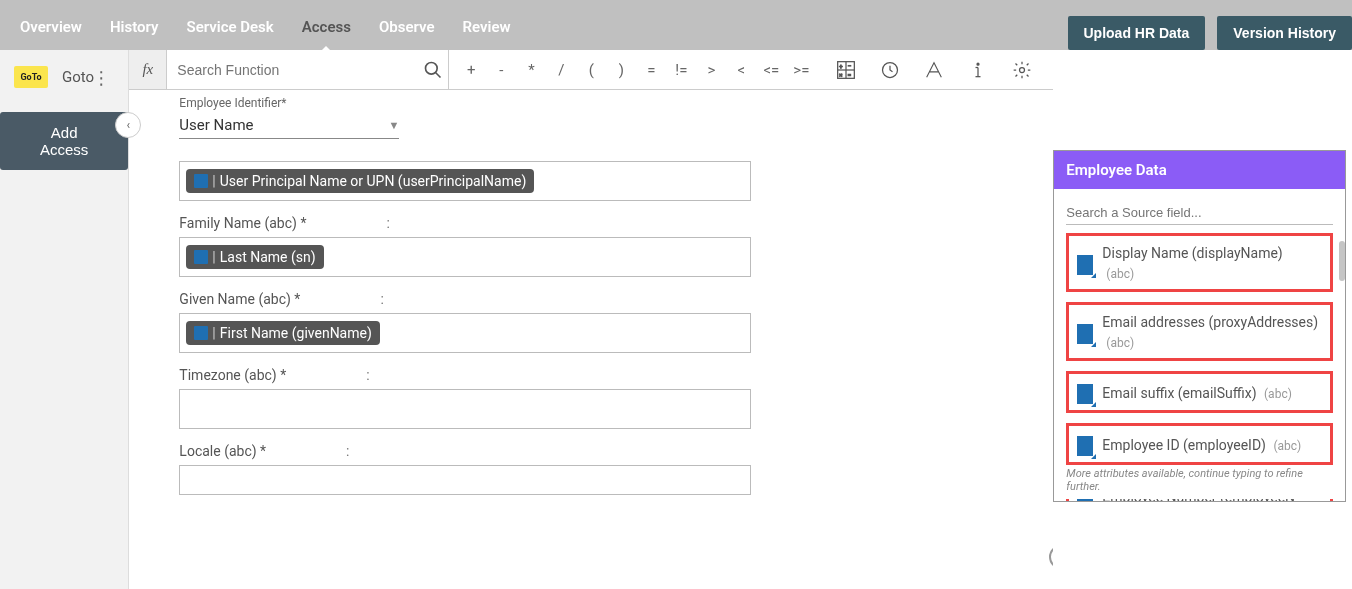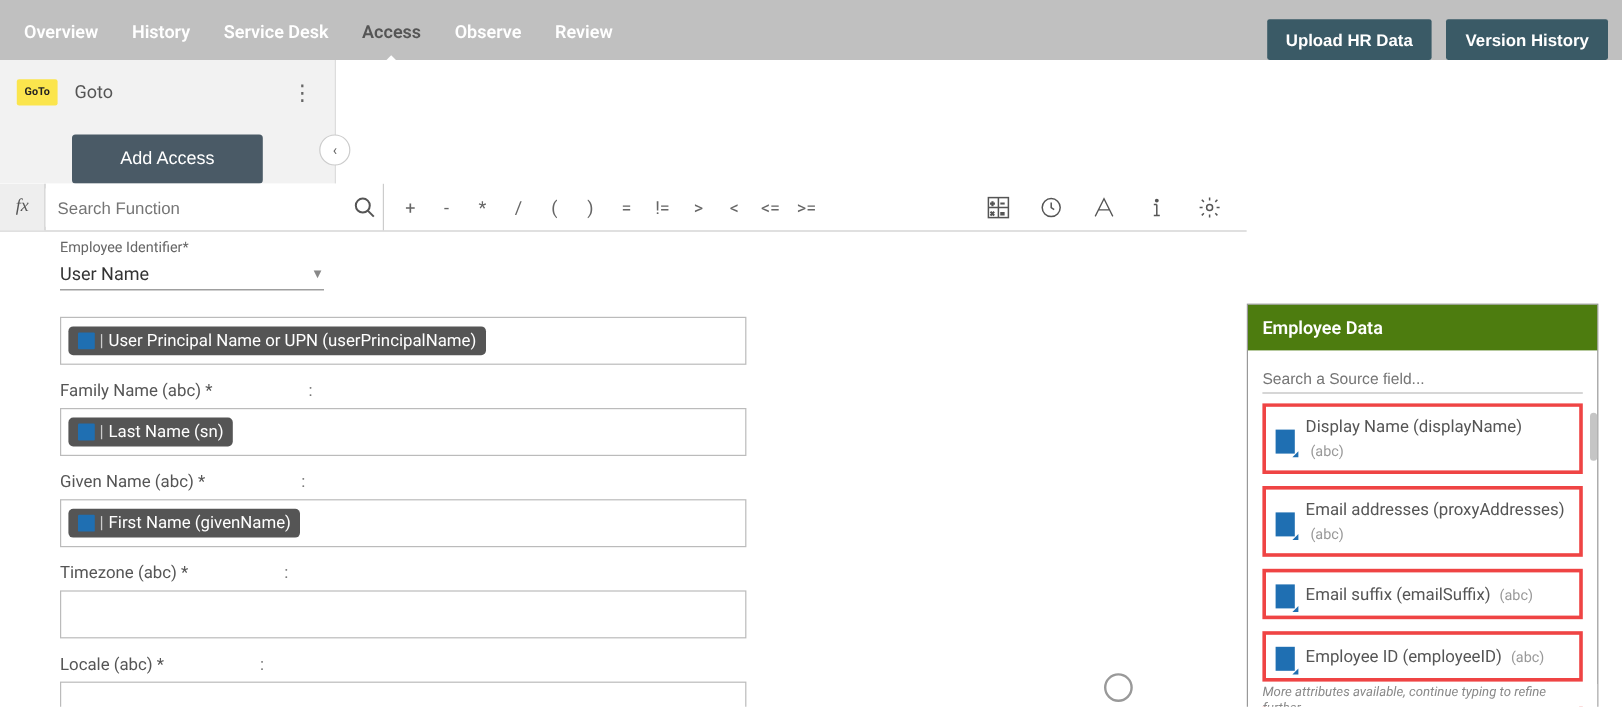--- a/index.html
+++ b/index.html
@@ -2,23 +2,23 @@
 <html><head>
 <meta charset="utf-8">
 <style>
 * { box-sizing: border-box; margin: 0; padding: 0; }
 body { font-family: -apple-system, BlinkMacSystemFont, "Segoe UI", Roboto, sans-serif; font-size: 14px; color: #333; background: #fff; overflow: hidden; width: 1352px; height: 589px; }
 .topnav { background: #c0c0c0; height: 50px; display: flex; align-items: flex-end; padding: 0 20px; position: relative; }
 .nav-tabs { display: flex; gap: 28px; }
 .nav-tab { color: #fff; font-weight: 600; font-size: 15px; cursor: pointer; padding: 14px 0; position: relative; }
 .nav-tab.active { color: #555; }
 .nav-tab.active::after { content:''; position:absolute; bottom:-2px; left:50%; transform:translateX(-50%); width:0; height:0; border-left:6px solid transparent; border-right:6px solid transparent; border-bottom:6px solid #fff; }
-.nav-actions { position: absolute; right: 12px; display: flex; gap: 12px; }
+.nav-actions { position: absolute; right: 0; display: flex; gap: 12px; }
 .btn { background: #3a5a66; color:#fff; border:none; padding: 9px 16px; font-size: 14px; font-weight:600; border-radius:2px; cursor:pointer; }
-.layout { display:flex; height: calc(589px - 50px); flex-direction: column; }
+.layout { display:flex; height: calc(589px - 50px); }
 .sidebar { width: 280px; background:#f2f2f2; border-right:1px solid #ddd; position: relative; }
 .app-row { display:flex; align-items:center; padding: 16px 14px; position:relative; }
 .app-logo { width: 34px; height: 22px; background: #fbe54d; border-radius:2px; display:flex; align-items:center; justify-content:center; font-size:9px; font-weight:bold; color:#222; margin-right: 14px; }
 .app-name { color:#555; font-size:15px; }
 .app-menu-dots { position:absolute; right:18px; color:#666; font-size:18px; cursor:pointer; }
 .add-access-btn { background:#4a5a66; color:#fff; border:none; padding:12px 40px; font-size:15px; font-weight:400; border-radius:3px; margin: 8px auto 0; display:block; cursor:pointer; }
 .collapse-btn { position:absolute; right:-13px; top:62px; width:26px; height:26px; border-radius:50%; background:#fff; border:1px solid #ccc; display:flex; align-items:center; justify-content:center; cursor:pointer; font-size:12px; color:#666; z-index:2; }
 .main { flex:1; display:flex; position:relative; background:#fff; }
 .main-inner { flex:1; padding: 0 30px 0 50px; overflow:hidden; position: relative; }
 .fx-bar { display:flex; align-items:center; border-bottom:1px solid #ccc; height: 40px; margin-left:-50px; margin-right:-30px; padding-left:0; }
@@ -32,21 +32,21 @@
 .section-label { font-size:12px; color:#666; margin-top: 6px; }
 .dropdown-sel { display:flex; align-items:center; justify-content:space-between; width:220px; border-bottom:1px solid #888; padding: 4px 0; margin-top:2px; cursor:pointer; color:#333; font-size:15px;}
 .form-area { margin-top: 22px; }
 .field-label-row { display:flex; align-items:center; margin: 14px 0 6px; color:#555; font-size:14px; }
 .field-label-row .colon { margin-left: 80px; color:#777; }
 .field-box { border:1px solid #bbb; min-height: 40px; width: 572px; padding: 6px; display:flex; align-items:center; }
 .chip { background:#555; color:#fff; border-radius:4px; padding: 4px 8px; display:inline-flex; align-items:center; font-size:14px; }
 .chip .chip-icon-box { width:14px; height:14px; background:#1f6fb2; margin-right:2px; border-radius:1px; }
 .chip .pipe { margin: 0 4px 0 2px; color:#ccc; }
 .right-panel { width:293px; margin: 100px 20px 0 0; border:1px solid #999; background:#fff; align-self:flex-start; position: relative; }
-.right-panel-header { background:#4d7c0f; color:#fff; padding:10px 12px; font-size:15px; font-weight:600; }
+.right-panel-header { background:#8b5cf6; color:#fff; padding:10px 12px; font-size:15px; font-weight:600; }
 .panel-search { width: calc(100% - 24px); margin: 12px 12px 8px; border:none; border-bottom:1px solid #bbb; padding:4px 0; font-size:13px; color:#888; outline:none;}
 .source-list { padding: 0 12px 8px; max-height: 268px; overflow:hidden; position:relative; }
 .source-item { border:3px solid #ef4444; padding: 8px 8px 6px; margin-bottom: 10px; display:flex; align-items:center; gap:9px; cursor:pointer; }
 .source-icon { width:16px; height:20px; background:#1f6fb2; flex-shrink:0; margin-top:2px; position:relative; }
 .source-icon::after { content:''; position:absolute; right:-3px; bottom:-3px; width:0; height:0; border-left:5px solid transparent; border-bottom:5px solid #1f6fb2; }
 .source-text { color:#555; font-size:14px; line-height:1.4; }
 .type-badge { color:#999; font-size:12px; margin-left:4px; }
 .more-note { font-size:11px; color:#888; font-style:italic; padding: 0 12px 6px; position:absolute; bottom:2px; left:0; right:0; background:#fff;}
 .right-scroll-thumb { position:absolute; right:0; top:90px; width:6px; height:40px; background:#c5c5c5; border-radius:3px;}
 .plus-circle { position:absolute; left: 920px; bottom: 20px; width:24px; height:24px; border:2px solid #999; border-radius:50%; color:#999; display:flex; align-items:center; justify-content:center; font-size:16px; cursor:pointer; }

